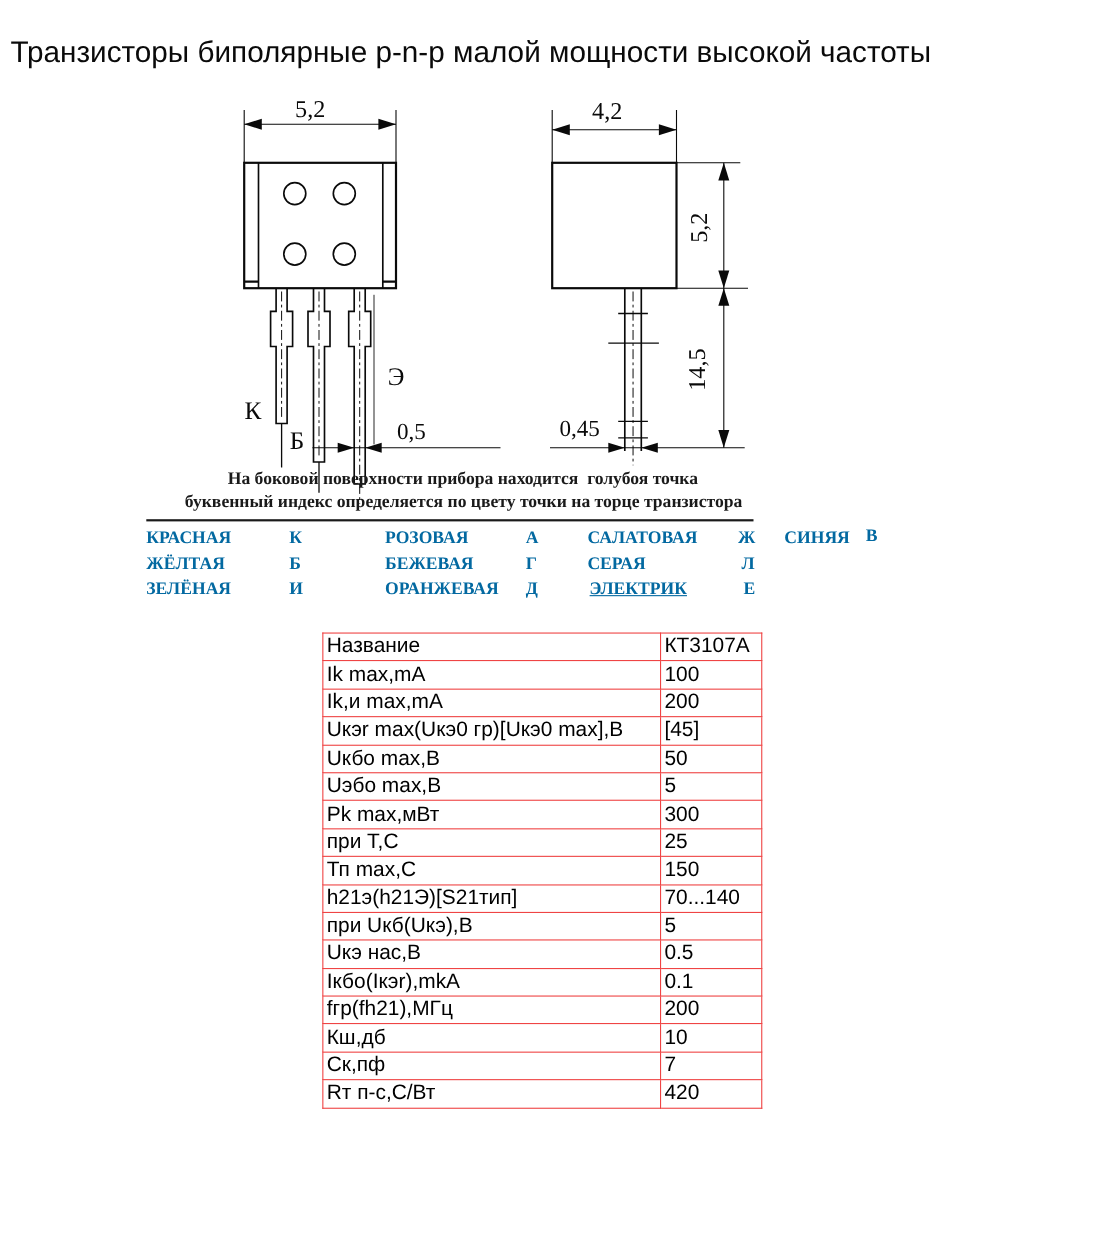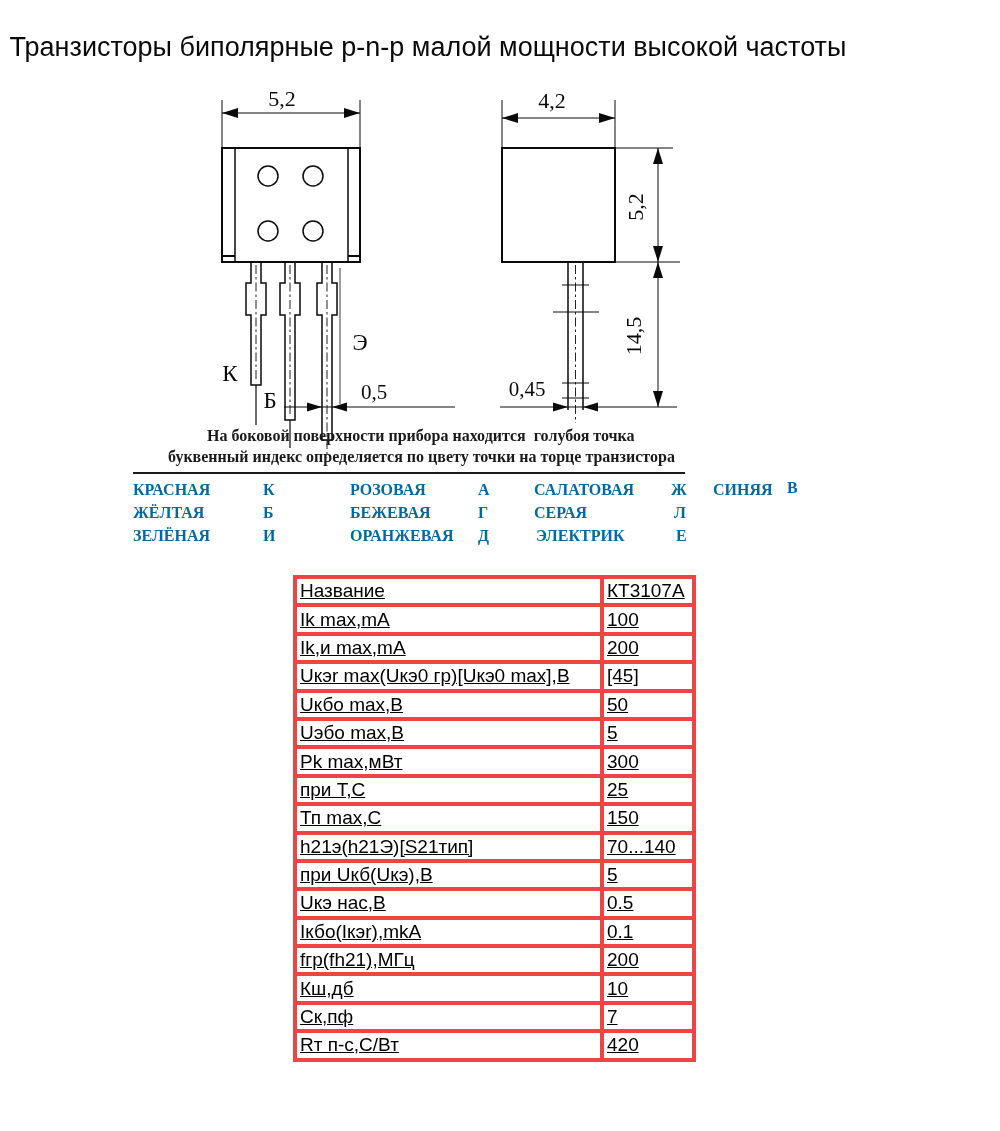--- a/index.html
+++ b/index.html
@@ -4,21 +4,21 @@
 <style>
   html,body{margin:0;padding:0;background:#fff;}
   body{width:1000px;height:1131px;position:relative;font-family:"Liberation Sans",sans-serif;color:#000;overflow:hidden;}
   .title{position:absolute;top:32px;left:0;width:856px;text-align:center;font:27px "Liberation Sans",sans-serif;color:#0a0a0a;letter-spacing:0;}
   svg.draw{position:absolute;left:0;top:0;}
   svg.draw text{font-family:"Liberation Serif",serif;fill:#0a0a0a;}
   .note{position:absolute;font:700 16px "Liberation Serif",serif;color:#1a1a1a;white-space:pre;}
   .divider{position:absolute;left:133px;top:472px;width:552px;height:2px;background:#1a1a1a;}
   .cc{position:absolute;font:700 16px "Liberation Serif",serif;color:#0369a1;white-space:nowrap;}
   table.spec{position:absolute;left:293px;top:575px;border-collapse:collapse;table-layout:fixed;background:#fff;}
-  table.spec td{border:4px solid #ef4444;height:24.4px;font:19px "Liberation Sans",sans-serif;color:#000;padding:0 0 0 3px;line-height:24px;vertical-align:middle;white-space:nowrap;overflow:hidden;text-decoration:underline;}
+  table.spec td{border:1px solid #ef4444;height:24.4px;font:19px "Liberation Sans",sans-serif;color:#000;padding:0 0 0 3px;line-height:24px;vertical-align:middle;white-space:nowrap;overflow:hidden;}
 </style>
 </head>
 <body>
 
 <div class="title">Транзисторы биполярные p-n-p малой мощности высокой частоты</div>
 
 <svg class="draw" width="1000" height="470" viewBox="0 0 1000 470">
 
   <g stroke="#0a0a0a" fill="none">
 
@@ -132,21 +132,21 @@
   <span class="cc" style="left:263px;top:504px;">Б</span>
   <span class="cc" style="left:350px;top:504px;">БЕЖЕВАЯ</span>
   <span class="cc" style="left:478px;top:504px;">Г</span>
   <span class="cc" style="left:534px;top:504px;">СЕРАЯ</span>
   <span class="cc" style="left:674px;top:504px;">Л</span>
 
   <span class="cc" style="left:133px;top:527px;">ЗЕЛЁНАЯ</span>
   <span class="cc" style="left:263px;top:527px;">И</span>
   <span class="cc" style="left:350px;top:527px;">ОРАНЖЕВАЯ</span>
   <span class="cc" style="left:478px;top:527px;">Д</span>
-  <span class="cc" style="left:536px;top:527px;">ЭЛЕКТРИК</span>
+  <span class="cc" style="left:536px;top:527px;text-decoration:underline;">ЭЛЕКТРИК</span>
   <span class="cc" style="left:676px;top:527px;">Е</span>
 </div>
 
 <table class="spec">
   <colgroup>
       <col style="width:307px">
       <col style="width:92px">
     </colgroup>
   <tbody>
     <tr>

